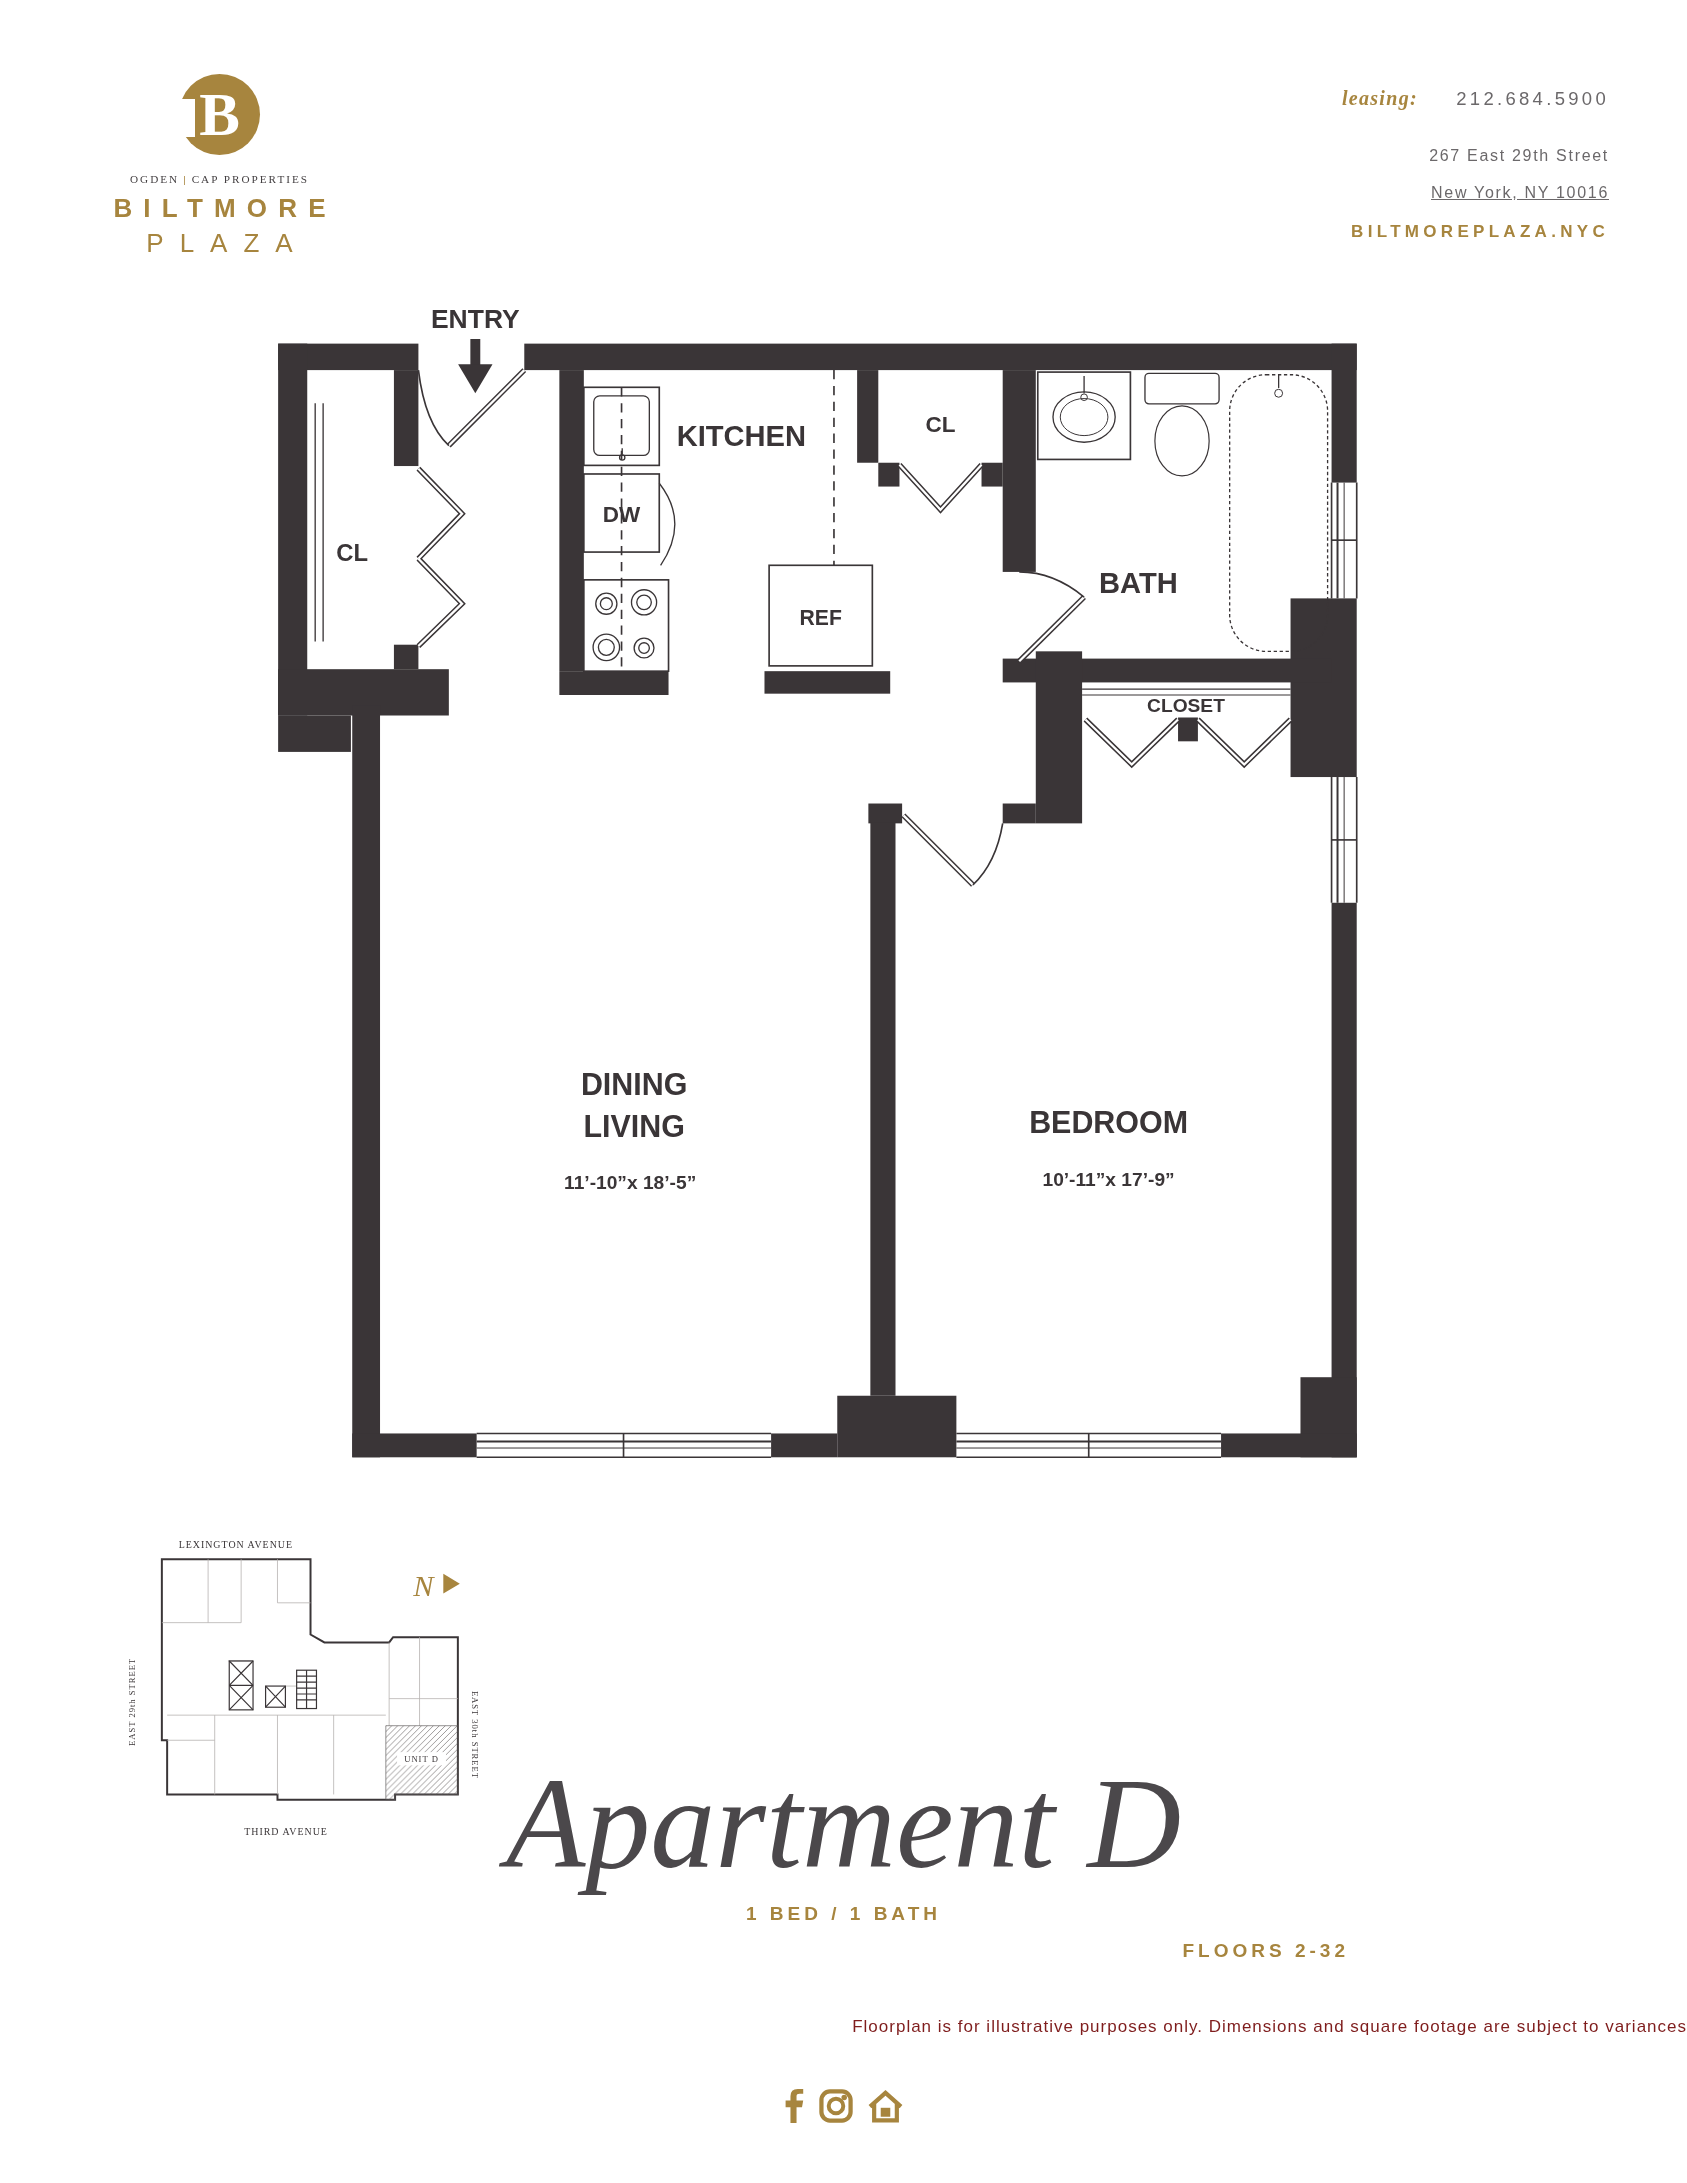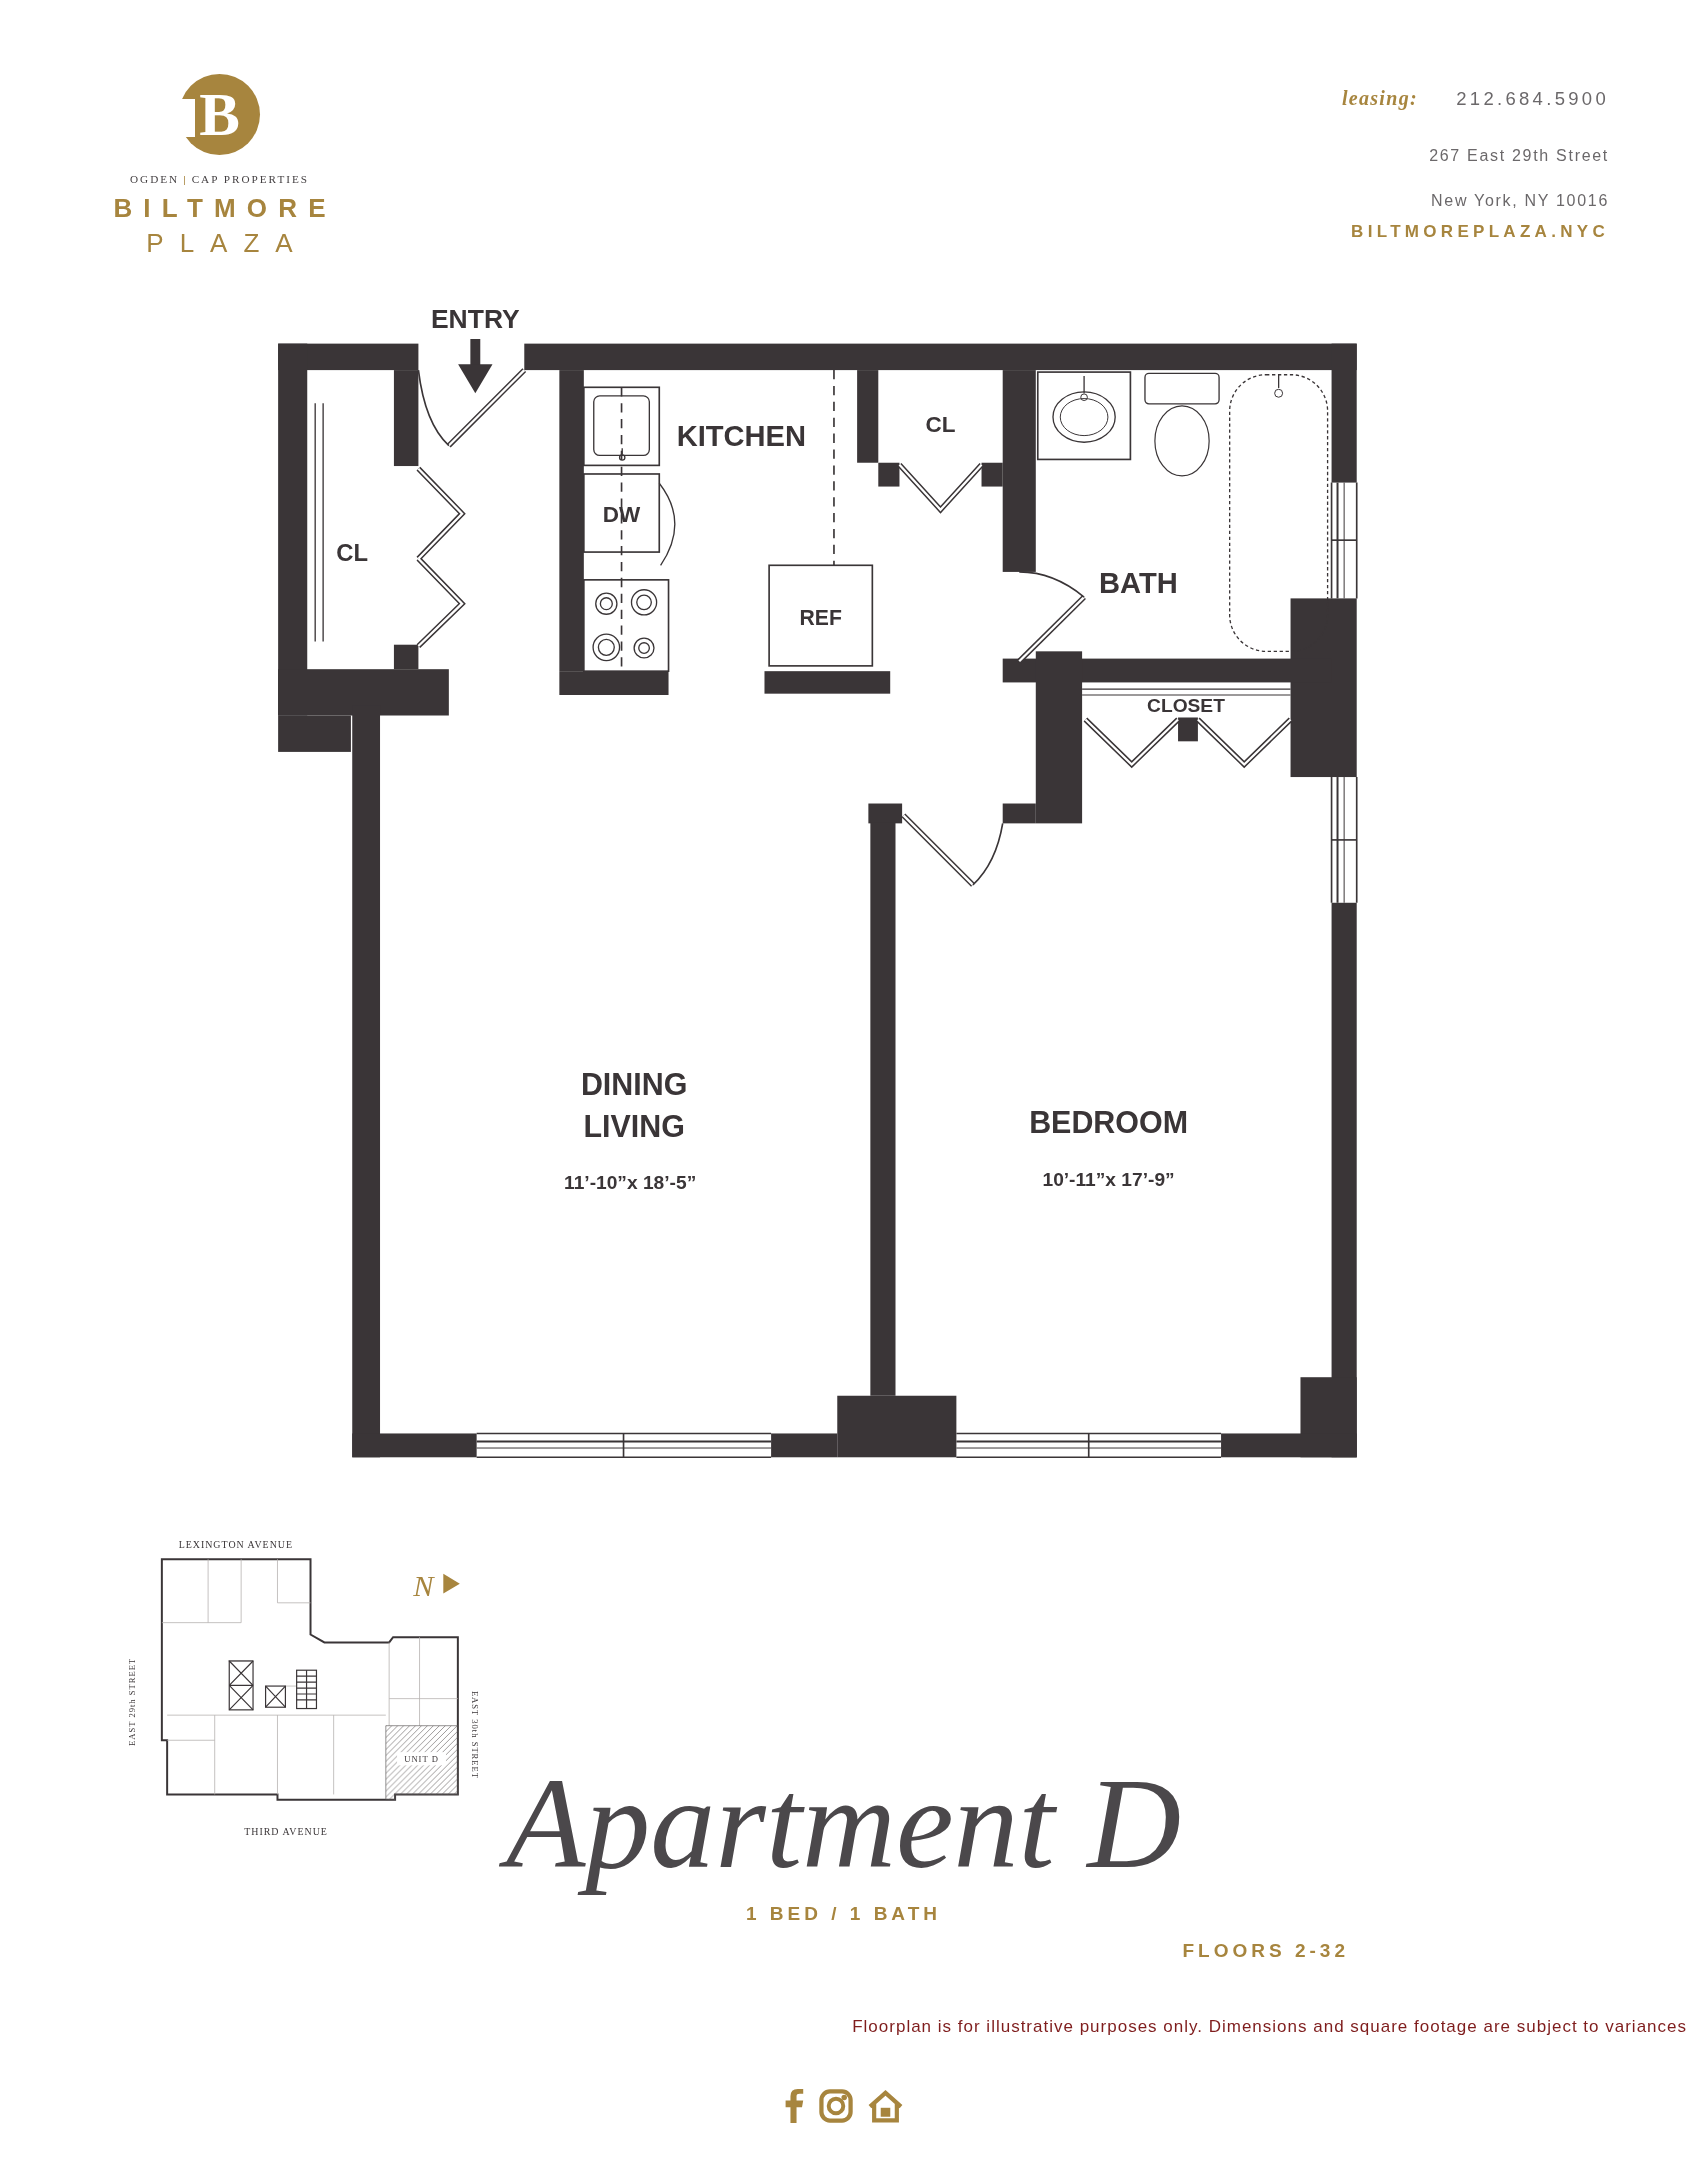--- a/index.html
+++ b/index.html
@@ -30,21 +30,21 @@
   .logo-name2{
     left:79px;top:228px;width:281px;text-align:center;padding-left:16px;box-sizing:border-box;
     font-weight:normal;font-size:26px;letter-spacing:16px;color:#a7853e;
   }
   .hdr-right{left:992px;top:0;width:617px;text-align:right;}
   .hdr-leasing{top:87px;font-family:"Liberation Serif",serif;font-style:italic;font-weight:bold;
     font-size:20px;color:#a7853e;letter-spacing:1.3px;}
   .hdr-phone{font-family:"Liberation Sans",sans-serif;font-style:normal;font-weight:normal;
     font-size:18.5px;color:#6b686a;letter-spacing:3.3px;margin-left:32px;}
   .hdr-addr1{top:147px;font-size:16px;color:#6b686a;letter-spacing:1.7px;}
-  .hdr-addr2{top:192px;font-size:16px;color:#6b686a;letter-spacing:1.7px;}
+  .hdr-addr2{top:184px;font-size:16px;color:#6b686a;letter-spacing:1.7px;text-decoration:underline;}
   .hdr-web{top:222px;font-size:17px;font-weight:bold;color:#a7853e;letter-spacing:4.3px;}
   .hdr-line{position:absolute;right:0;width:617px;}
   
   .apt-title{
     left:0;top:1748px;width:1687px;text-align:center;
     font-family:"Liberation Serif",serif;font-style:italic;font-size:130px;color:#4b484b;
   }
   .spec-line{left:0;top:1903px;width:1687px;text-align:center;
     font-weight:bold;font-size:19px;letter-spacing:4px;color:#a7853e;}
   .floors-line{left:0;top:1940px;width:1349px;text-align:right;

